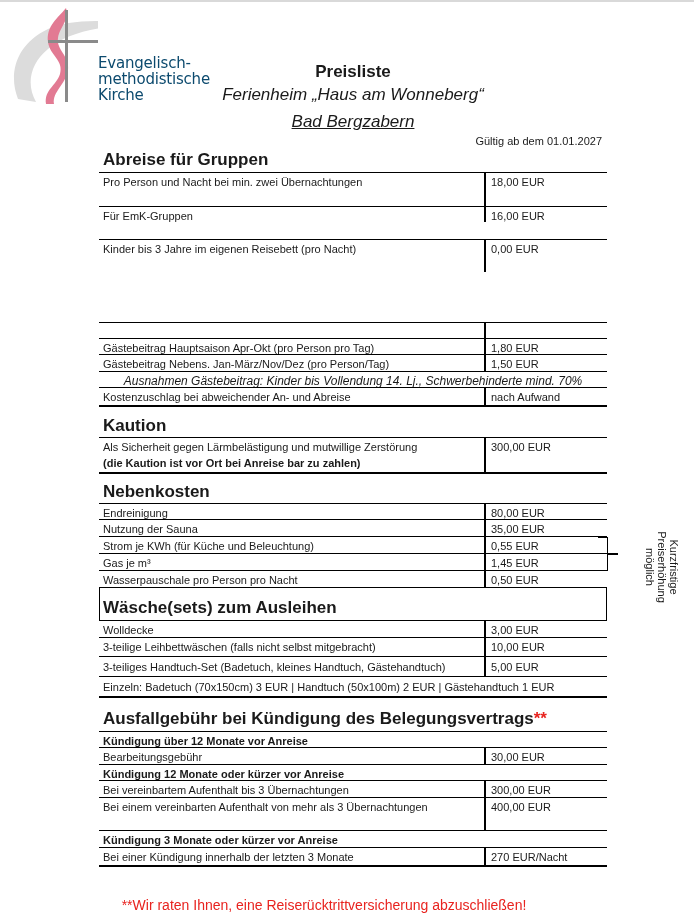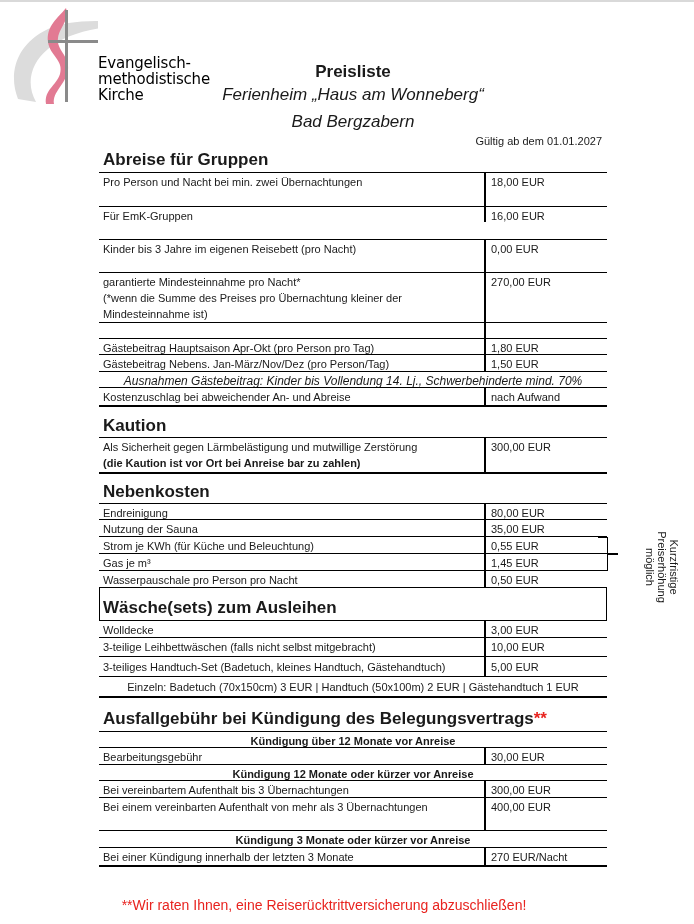--- a/index.html
+++ b/index.html
@@ -9,51 +9,51 @@
     }
     .page { position: relative; width: 694px; height: 924px; }
     .topline { position: absolute; left: 0; top: 0; width: 694px; height: 2px; background: #d9d9d9; }
 
     
     .logo { position: absolute; left: 8px; top: 4px; width: 220px; height: 100px; }
     .logo svg { position: absolute; left: 0; top: 0; }
     .logo-text {
       position: absolute; left: 90px; top: 51px;
       font-family: "DejaVu Sans", sans-serif; font-size: 15px; line-height: 16px;
-      color: #000000; letter-spacing: -0.2px;
+      color: #0c4a6e; letter-spacing: -0.2px;
     }
     .logo-text div { white-space: nowrap; }
 
     
     .title {
       position: absolute; left: 200px; width: 306px; top: 62px; text-align: center;
       font-size: 17px; font-weight: bold;
     }
     .subtitle {
       position: absolute; left: 200px; width: 306px; text-align: center;
       font-size: 17px; font-style: italic;
     }
     .sub1 { top: 85px; }
-    .sub2 { top: 112px; }
+    .sub2 { top: 112px; text-decoration: underline; }
     .valid {
       position: absolute; right: 92px; top: 135px; font-size: 11px;
     }
 
     
     .section-title {
       position: absolute; left: 103px; font-size: 17px; font-weight: bold; white-space: nowrap;
     }
     .row {
       position: absolute; left: 99px; width: 508px; border-top: 1.5px solid #000;
       font-size: 11px; line-height: 16px;
     }
     .row .lbl { position: absolute; left: 4px; top: 1px; width: 380px; }
     .row .val { position: absolute; left: 392px; top: 1px; }
     .row .div { position: absolute; left: 385px; top: 0; bottom: 0; width: 1.5px; background: #000; }
-    .row.full .lbl { width: 500px; text-align: center; }
+    .row.full .lbl { width: 500px; }
     .row .note { position: absolute; left: 0; right: 0; top: 1px; text-align: center; font-style: italic; font-size: 12px; }
     .bold { font-weight: bold; }
     .hr { position: absolute; left: 99px; width: 508px; height: 1.5px; background: #000; }
     .boxsec { position: absolute; left: 99px; width: 508px; border: 1.5px solid #000; border-bottom: none; }
 
     .bracket {
       position: absolute; left: 598px; top: 537px; width: 10px; height: 34px;
       border: 1.5px solid #000; border-left: none;
     }
     .bracket-tick { position: absolute; left: 608px; top: 553px; width: 10px; height: 1.5px; background: #000; }
@@ -106,29 +106,20 @@
   <div class="row" style="top:206px;height:16px">
     <span class="lbl">Für EmK-Gruppen</span>
     <span class="div"></span>
     <span class="val">16,00 EUR</span>
   </div>
   <div class="row" style="top:239px;height:33px">
     <span class="lbl">Kinder bis 3 Jahre im eigenen Reisebett (pro Nacht)</span>
     <span class="div"></span>
     <span class="val">0,00 EUR</span>
   </div>
-  <div class="row" style="top:272px;height:50px">
-    <span class="lbl">
-      <div>garantierte Mindesteinnahme pro Nacht*</div>
-      <div>(*wenn die Summe des Preises pro Übernachtung kleiner der</div>
-      <div>Mindesteinnahme ist)</div>
-    </span>
-    <span class="div"></span>
-    <span class="val">270,00 EUR</span>
-  </div>
   <div class="row" style="top:322px;height:16px">
     <span class="div"></span>
   </div>
   <div class="row" style="top:338px;height:16px">
     <span class="lbl">Gästebeitrag Hauptsaison Apr-Okt (pro Person pro Tag)</span>
     <span class="div"></span>
     <span class="val">1,80 EUR</span>
   </div>
   <div class="row" style="top:354px;height:17px">
     <span class="lbl">Gästebeitrag Nebens. Jan-März/Nov/Dez (pro Person/Tag)</span>

